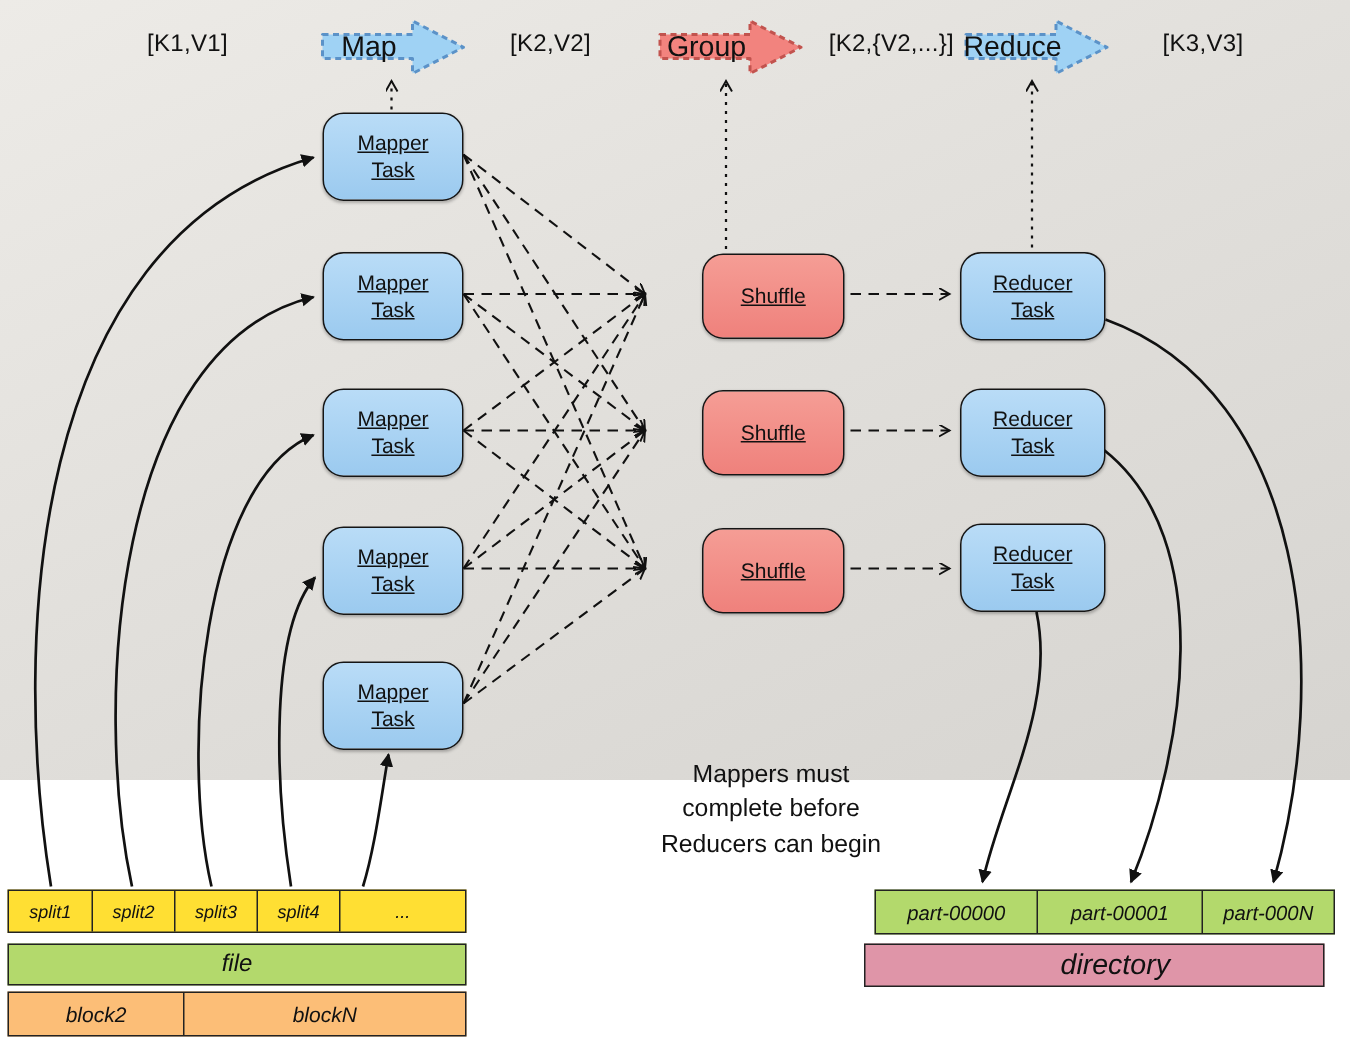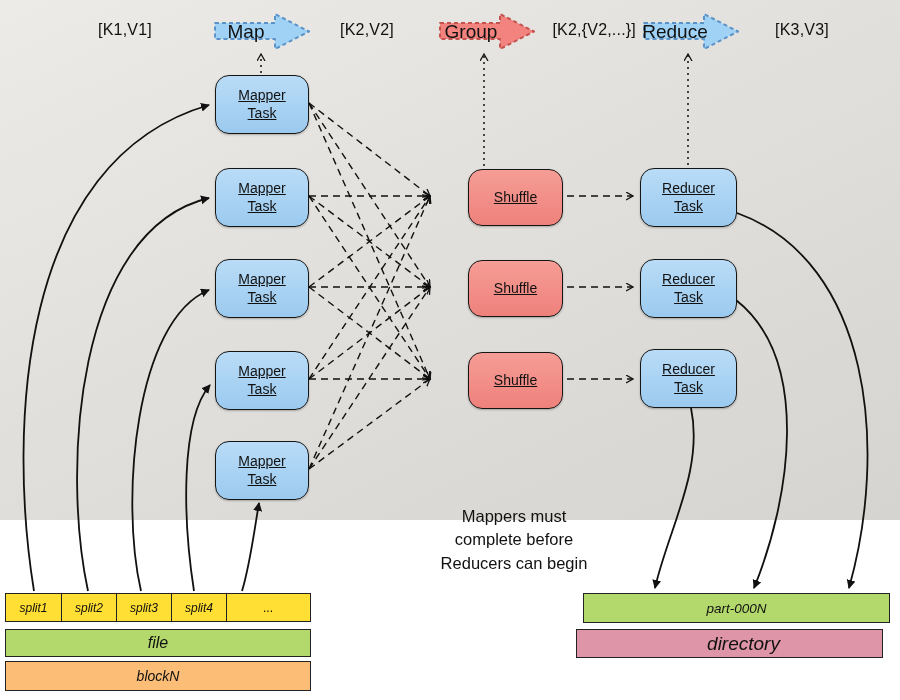--- a/index.html
+++ b/index.html
@@ -186,23 +186,26 @@
     <div class="cell">split1</div>
     <div class="cell">split2</div>
     <div class="cell">split3</div>
     <div class="cell">split4</div>
     <div class="cell grow">...</div>
   </div>
   <div class="bar file-bar center-bar">
     <div class="cell grow">file</div>
   </div>
   <div class="bar blocks-bar">
+    <div class="cell" style="width:116px;">block2</div>
     <div class="cell grow">blockN</div>
   </div>
 
   <div class="bar parts-bar">
+    <div class="cell" style="width:107px;">part-00000</div>
+    <div class="cell" style="width:110px;">part-00001</div>
     <div class="cell grow">part-000N</div>
   </div>
   <div class="bar dir-bar center-bar">
     <div class="cell grow">directory</div>
   </div>
 
 </div>
 
 </body></html>

